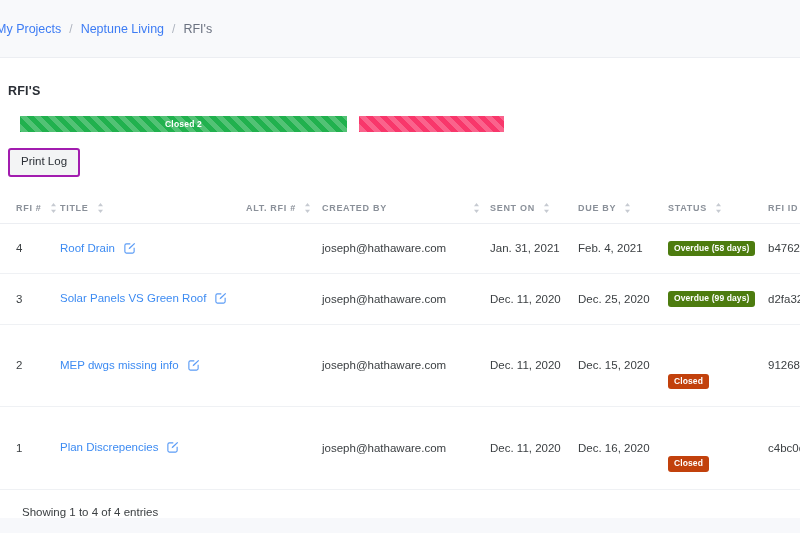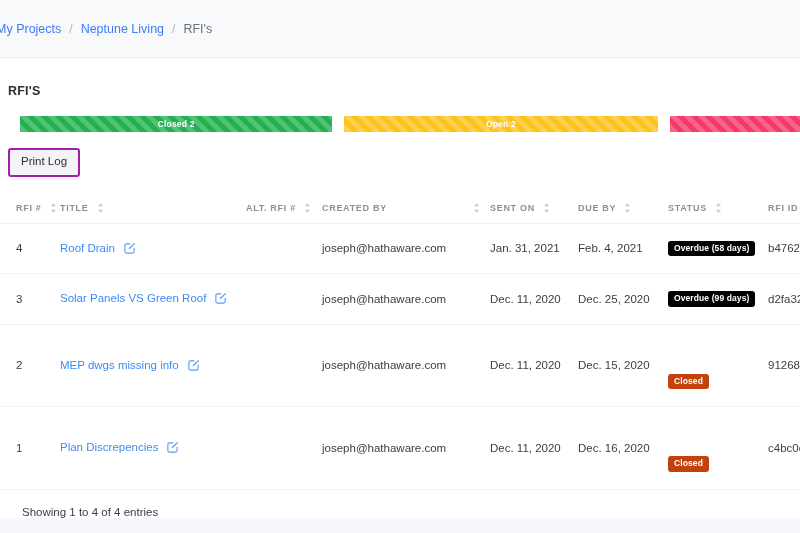--- a/index.html
+++ b/index.html
@@ -182,21 +182,21 @@
     display: inline-block;
     border-radius: 3px;
     font-size: 8.5px;
     font-weight: bold;
     color: #ffffff;
     padding: 3px 6px 4px 6px;
     line-height: 1;
     letter-spacing: 0.1px;
     white-space: nowrap;
   }
-  .badge-overdue { background: #000000; }
+  .badge-overdue { background: #4d7c0f; }
   .badge-closed  { background: #c2410c; margin-top: 32px; }
 
   .mono-id {
     font-size: 11.5px;
     color: #3c4043;
   }
 
   .table-footer {
     font-size: 11.5px;
     color: #3c4043;
@@ -217,21 +217,20 @@
     <span class="crumb-current">RFI's</span>
   </nav>
 </div>
 
 <div class="content-card">
 
   <div class="page-title">RFI'S</div>
 
   <div class="status-bar-wrap">
     <div class="seg seg-closed">Closed 2</div>
-    <div class="seg seg-open">Open 2</div>
     <div class="seg seg-overdue"></div>
   </div>
 
   <div class="btn-row">
     <button class="print-btn">Print Log</button>
   </div>
 
   <div class="table-wrap">
     <table class="rfi-table">
       <colgroup>

